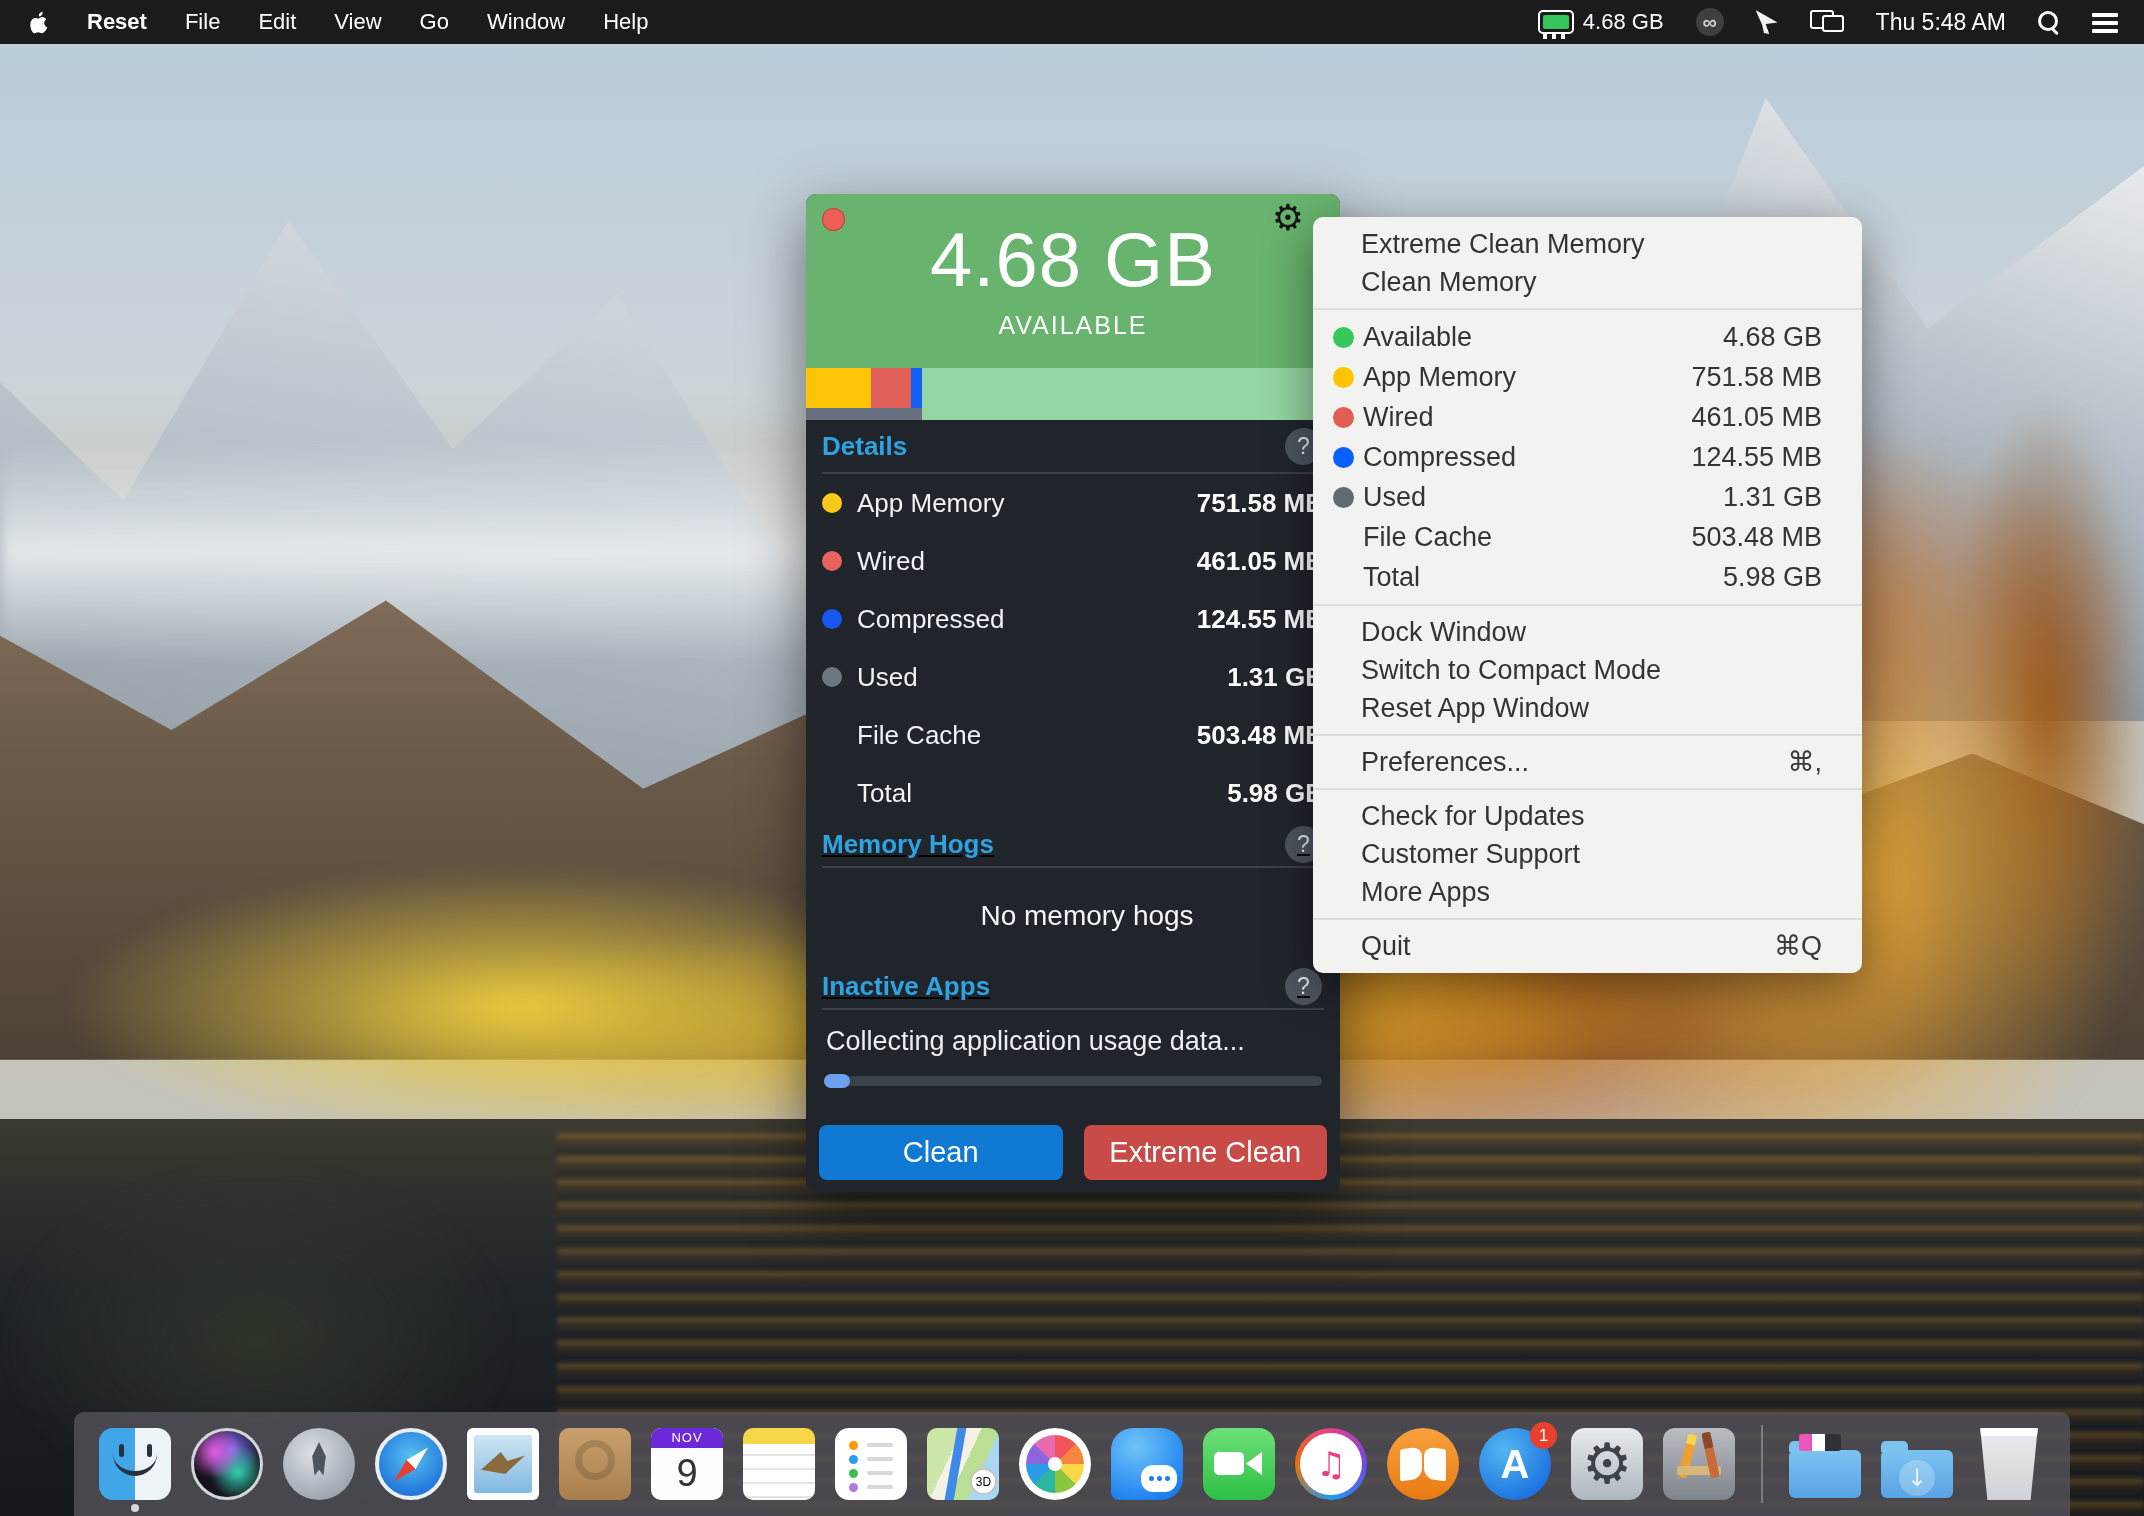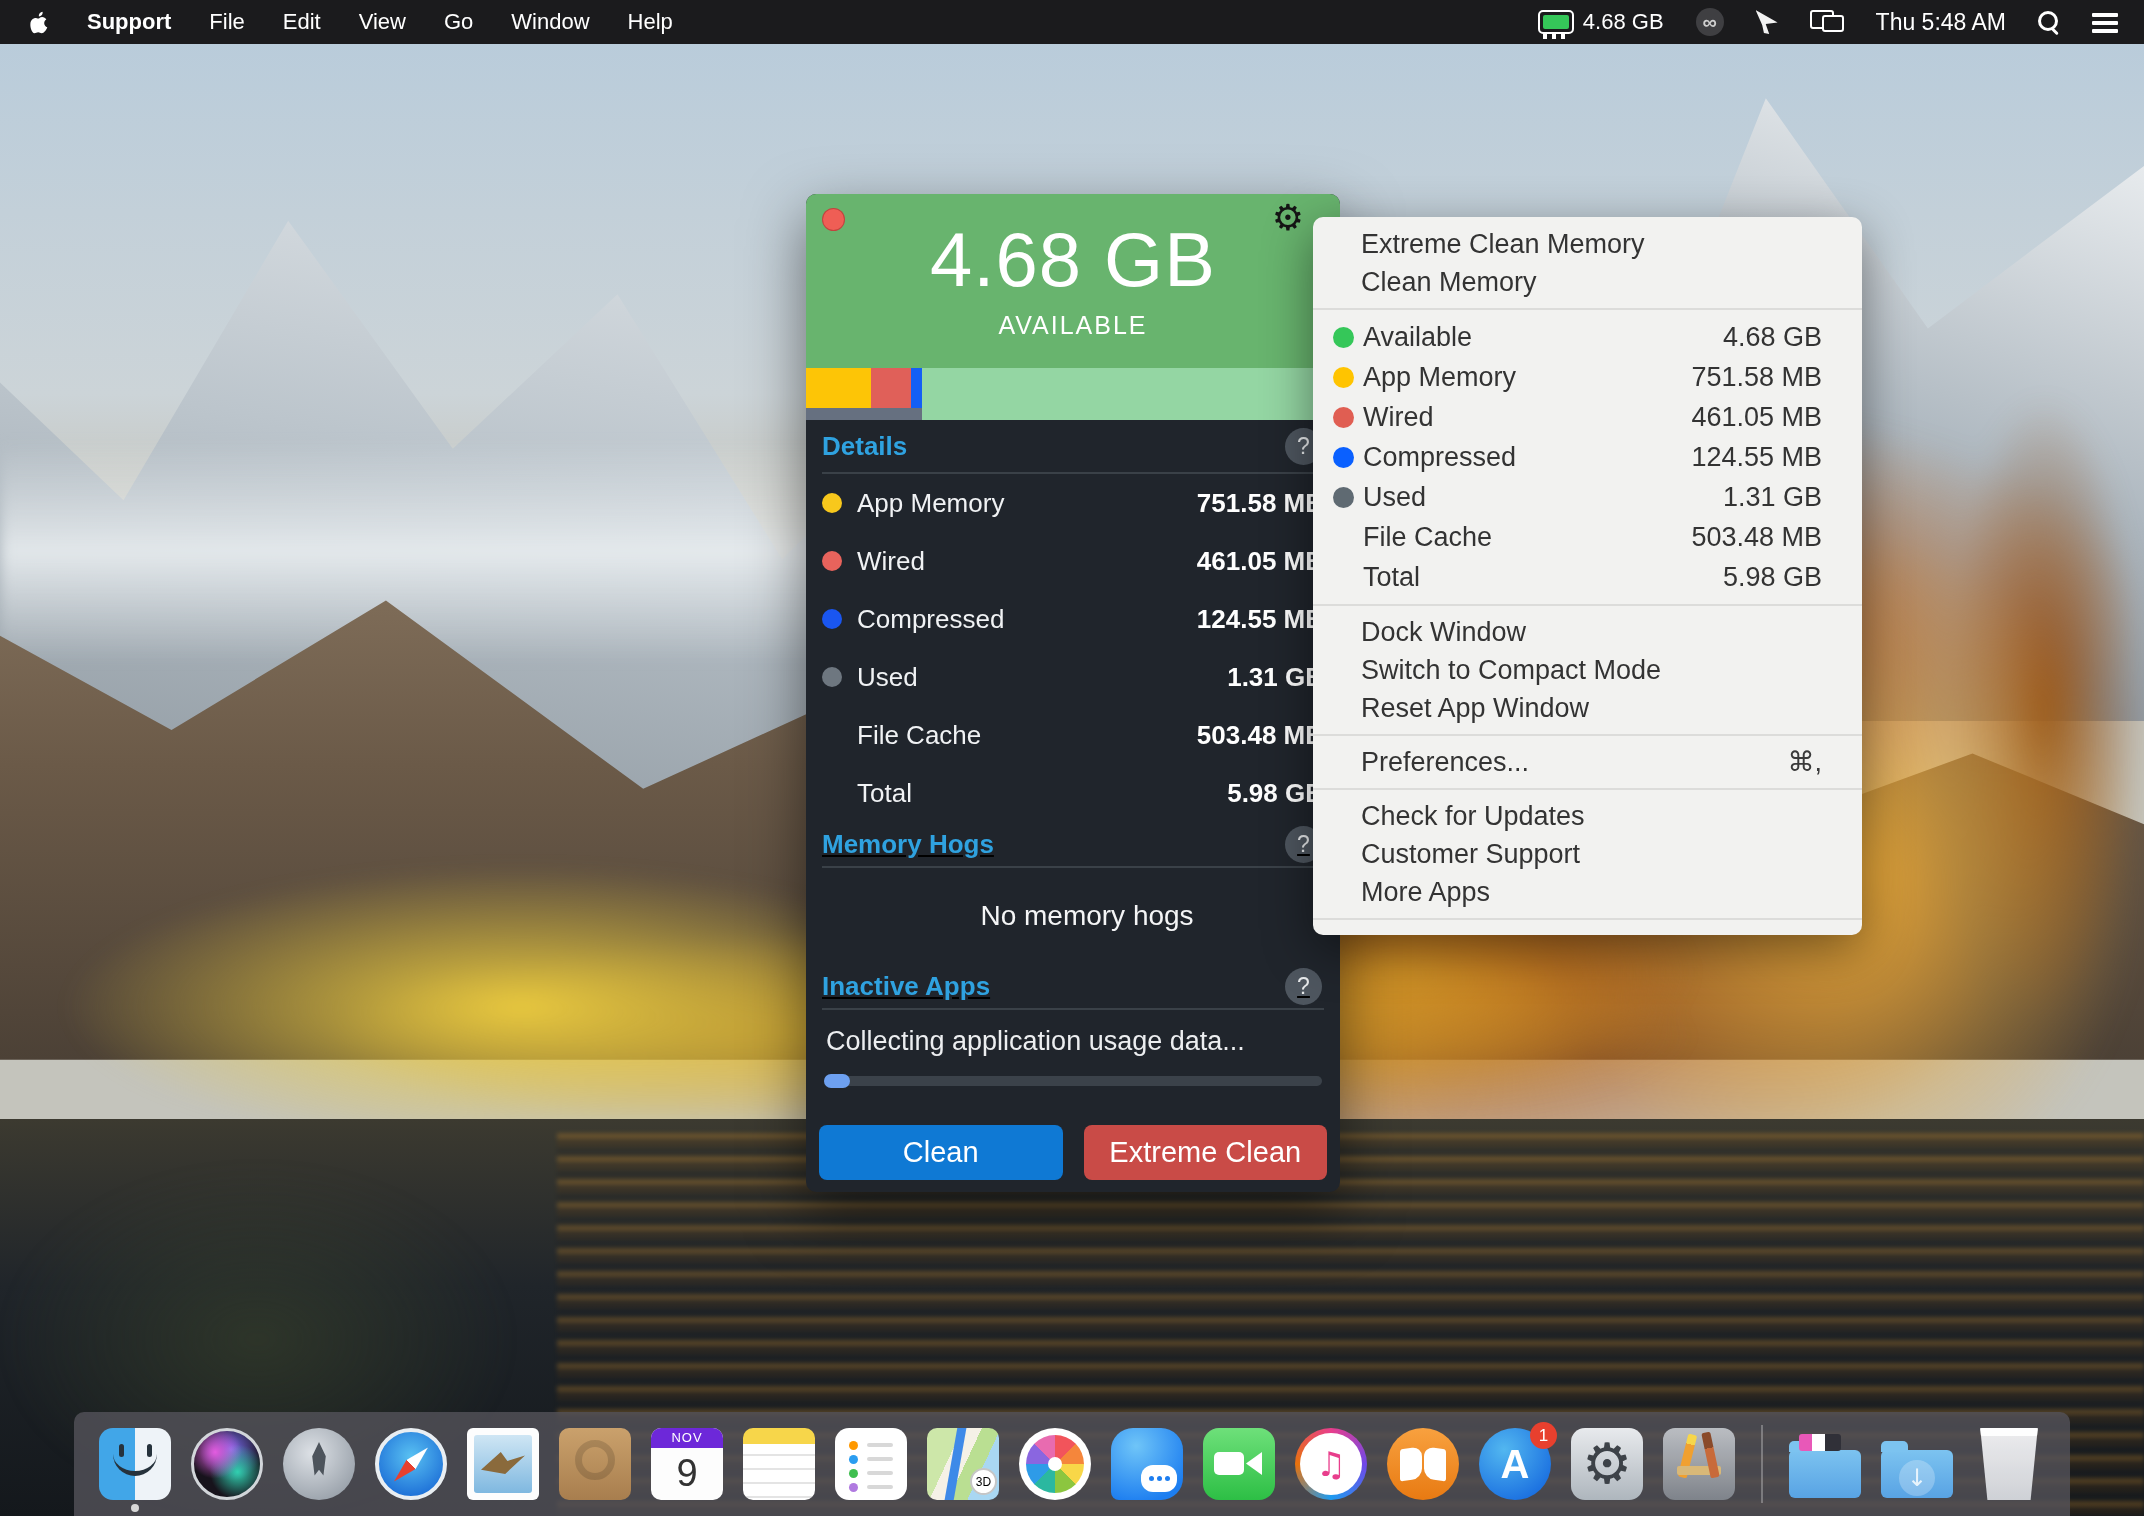--- a/index.html
+++ b/index.html
@@ -238,21 +238,21 @@
   <div class="reflect"></div>
   <div class="reflect-left"></div>
 </div>
 
 <div class="menubar">
   <div class="mb-left">
     <svg class="apple" viewBox="0 0 100 120">
       <path fill="#fff" d="M66 4c3 12-7 24-19 25-3-13 8-24 19-25z"></path>
       <path fill="#fff" d="M50 36c9-9 29-7 36 8-17 9-14 35 5 41-6 16-17 31-29 31-8 0-11-5-19-5s-12 5-20 5C11 116 0 88 2 66 4 46 20 34 35 37c7 1 11 4 15-1z"></path>
     </svg>
-    <span class="mb-item bold">Support</span>
+    <span class="mb-item bold">Reset</span>
     <span class="mb-item">File</span>
     <span class="mb-item">Edit</span>
     <span class="mb-item">View</span>
     <span class="mb-item">Go</span>
     <span class="mb-item">Window</span>
     <span class="mb-item">Help</span>
   </div>
   <div class="mb-right">
     <span class="ram">
       <span class="ram-chip"></span>
@@ -406,20 +406,24 @@
   <div class="mi">
       <span class="ml">Check for Updates</span>
     </div>
   <div class="mi">
       <span class="ml">Customer Support</span>
     </div>
   <div class="mi">
       <span class="ml">More Apps</span>
     </div>
   <div class="msep"></div>
+  <div class="mi">
+    <span class="ml">Quit</span>
+    <span class="ms">⌘Q</span>
+  </div>
 </div>
 
 <div class="dock">
   <div class="dicon i-finder">
     <span class="run-dot"></span>
   </div>
   <div class="dicon i-siri"></div>
   <div class="dicon i-launchpad"></div>
   <div class="dicon i-safari"></div>
   <div class="dicon i-mail"></div>

